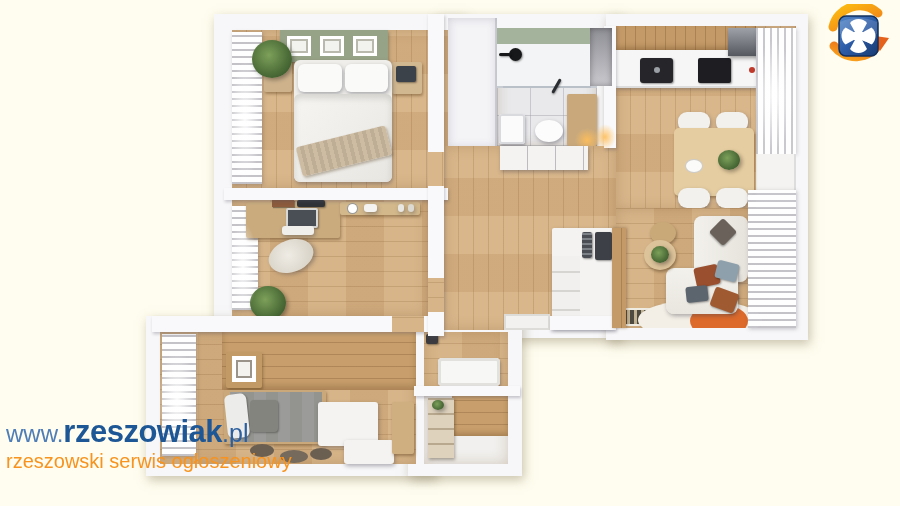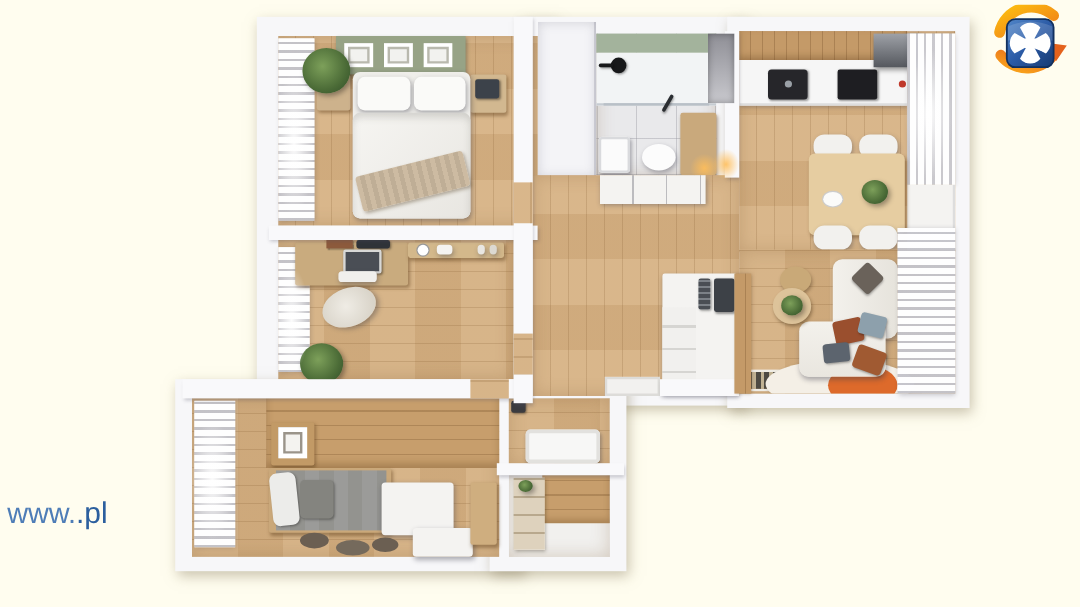--- a/index.html
+++ b/index.html
@@ -200,22 +200,24 @@
 
   <div class="glow" style="left:228px;top:60px;width:34px;height:120px;"></div>
   <div class="glow" style="left:228px;top:222px;width:30px;height:90px;"></div>
   <div class="glow" style="left:158px;top:350px;width:38px;height:100px;"></div>
   <div class="glow" style="left:754px;top:40px;width:40px;height:110px;"></div>
   <div class="glow warm" style="left:594px;top:124px;width:22px;height:26px;"></div>
 
   <div class="wm">
     <div class="wm-l1">
       <span class="wm-www">www.</span>
+        <span class="wm-brand">rzeszowiak</span>
         <span class="wm-tld">.pl</span>
     </div>
+    <div class="wm-l2">rzeszowski serwis ogłoszeniowy</div>
   </div>
 
   <div class="logo">
     <svg width="66" height="68" viewBox="0 0 66 68">
       <defs>
         <linearGradient id="og1" x1="0" y1="0" x2="1" y2="1">
           <stop offset="0" stop-color="#fdc010"></stop>
             <stop offset="1" stop-color="#ef7c1a"></stop>
         </linearGradient>
         <linearGradient id="og2" x1="0" y1="1" x2="1" y2="0">

